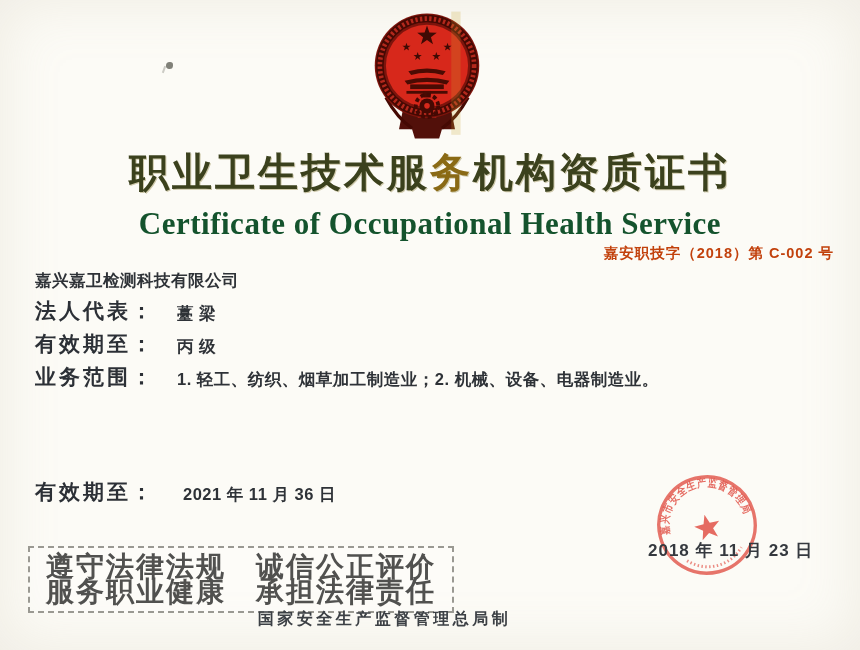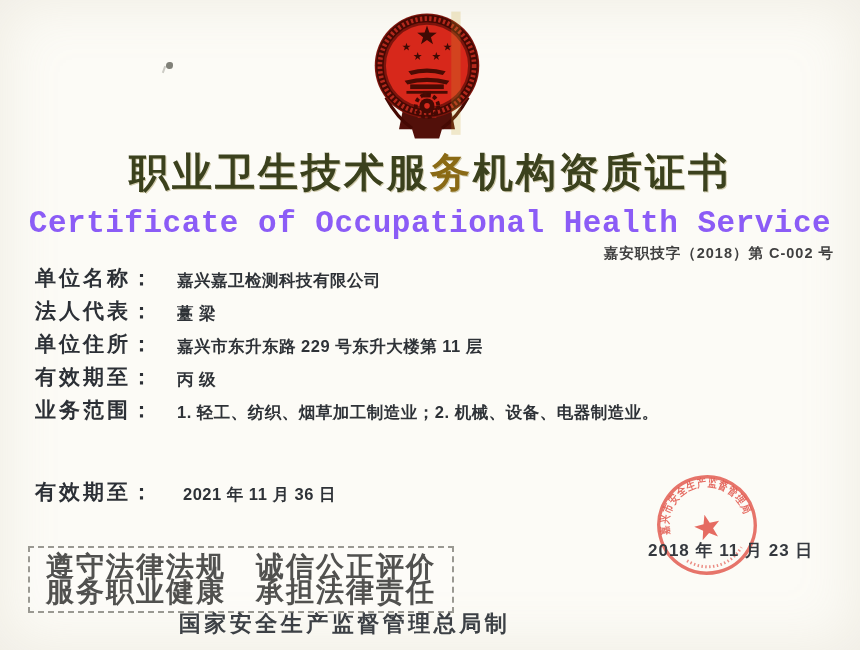--- a/index.html
+++ b/index.html
@@ -20,27 +20,27 @@
     font-family:"Liberation Serif",serif;
     font-weight:700;font-size:40px;line-height:1;
     letter-spacing:3px;color:#3b411d;
     text-shadow:1px 1px 0 rgba(120,105,30,0.35);
     white-space:nowrap;
   }
   .title .gold{color:#8a6a15;}
   .subtitle{
     position:absolute;left:0;top:207px;width:860px;
     text-align:center;
-    font-family:Liberation Mono, monospace;
+    font-family:Liberation Serif, serif;
     font-weight:700;font-size:31px;line-height:1.1;
-    color:#8b5cf6;letter-spacing:0.5px;white-space:nowrap;
+    color:#14532d;letter-spacing:0.5px;white-space:nowrap;
   }
   .cert-no{
     position:absolute;top:244px;right:26px;
-    font-weight:700;font-size:14.5px;color:#404040;
+    font-weight:700;font-size:14.5px;color:#c2410c;
     letter-spacing:1px;white-space:nowrap;
   }
   
   .fields{position:absolute;left:35px;top:267px;width:780px;}
   .field-row{display:flex;align-items:flex-start;gap:14px;height:23px;margin-bottom:10px;white-space:nowrap;}
   .field-label,.validity-label{
     font-family:"Liberation Serif",serif;
     font-weight:600;font-size:21px;line-height:23px;
     color:#2c3036;letter-spacing:3px;min-width:128px;
   }
@@ -69,22 +69,23 @@
   .motto-line{
     font-family:"Liberation Serif",serif;
     font-weight:700;font-size:28px;line-height:25px;
     color:#51514f;letter-spacing:2px;white-space:nowrap;
   }
   .motto-line .phrase{display:inline-block;}
   .motto-line .phrase + .phrase{margin-left:30px;}
   
   .footer{
     position:absolute;left:0;top:609px;width:689px;text-align:center;
-    font-weight:700;font-size:22px;color:#3c4045;letter-spacing:3.5px;
+    font-weight:700;font-size:16px;color:#3c4045;letter-spacing:3.5px;
     white-space:nowrap;
+    padding-left:40px;
   }
   
   .speck{
     position:absolute;left:166px;top:62px;width:7px;height:7px;
     background:#6c6c64;border-radius:50% 40% 50% 45%;opacity:0.85;
   }
   .speck::after{
     content:"";position:absolute;left:-3px;top:4px;width:2px;height:7px;
     background:#9d9d95;transform:rotate(20deg);opacity:0.6;
   }
@@ -135,30 +136,25 @@
   </svg>
 
   <div class="title"><span>职业卫生技术服</span><span class="gold">务</span><span>机构资质证书</span></div>
 
   <div class="subtitle">Certificate of Occupational Health Service</div>
 
   <div class="cert-no">嘉安职技字（2018）第 C-002 号</div>
 
   <div class="fields">
     <div class="field-row">
-      <span class="field-label">单位名称：</span>
       <span class="field-value">嘉兴嘉卫检测科技有限公司</span>
     </div>
     <div class="field-row">
       <span class="field-label">法人代表：</span>
       <span class="field-value">薹  梁</span>
-    </div>
-    <div class="field-row">
-      <span class="field-label">单位住所：</span>
-      <span class="field-value">嘉兴市东升东路 229 号东升大楼第 11 层</span>
     </div>
     <div class="field-row">
       <span class="field-label">有效期至：</span>
       <span class="field-value">丙  级</span>
     </div>
     <div class="field-row">
       <span class="field-label">业务范围：</span>
       <span class="field-value">1. 轻工、纺织、烟草加工制造业；2. 机械、设备、电器制造业。</span>
     </div>
   </div>

